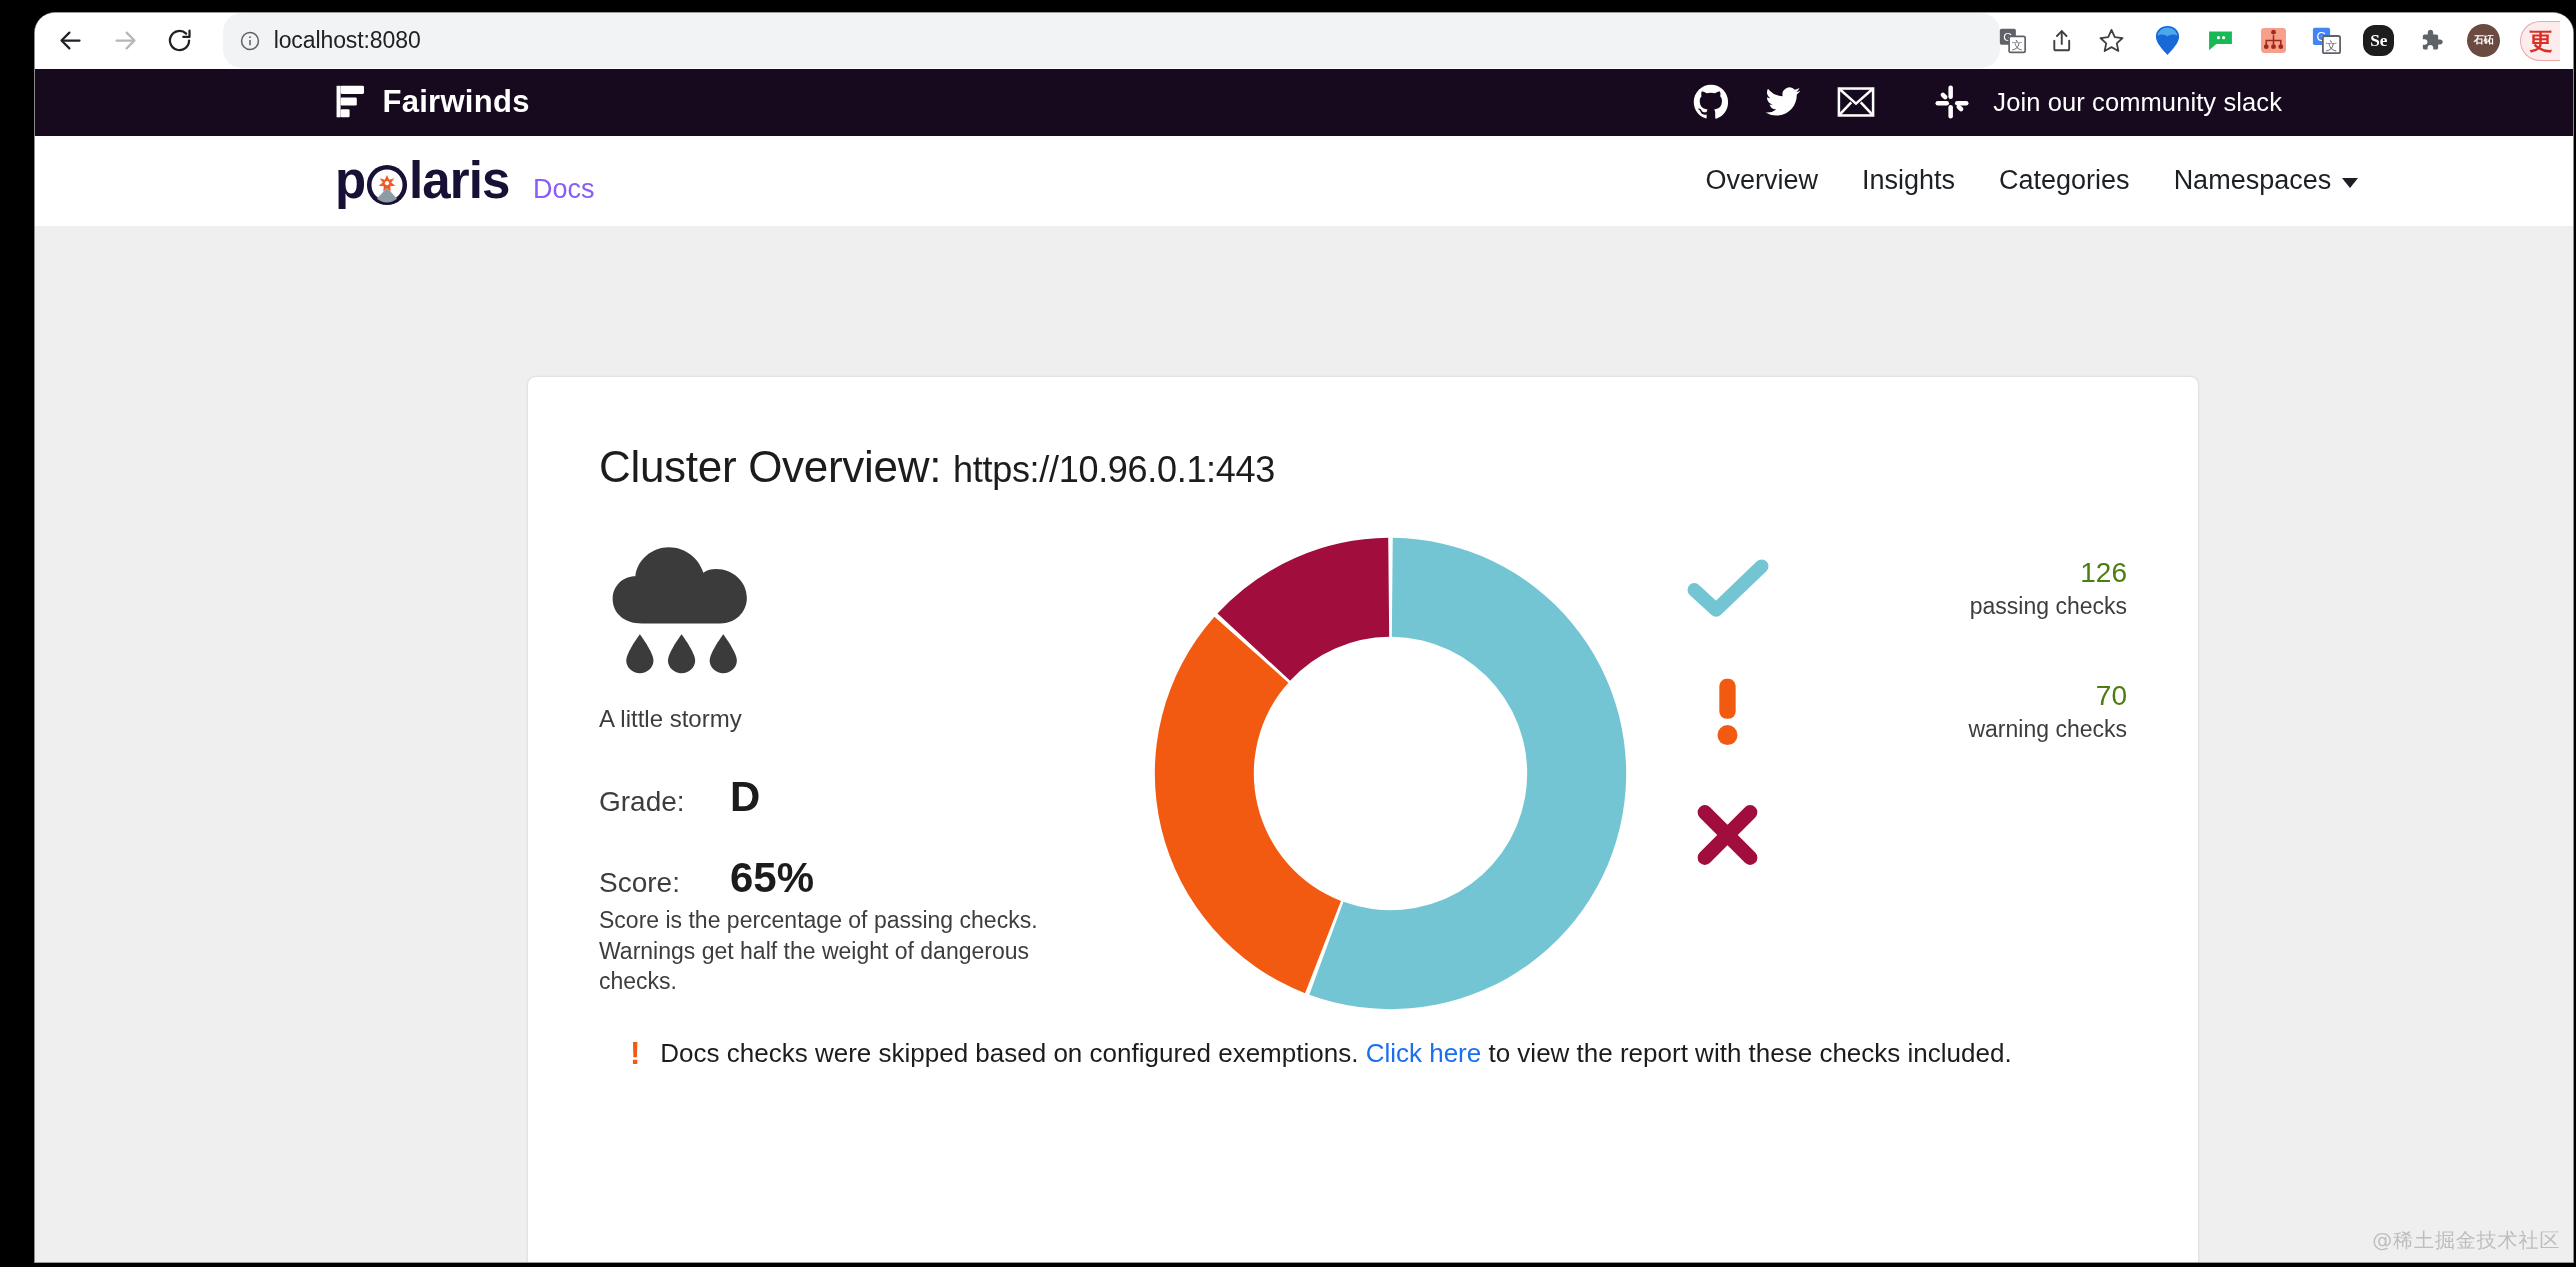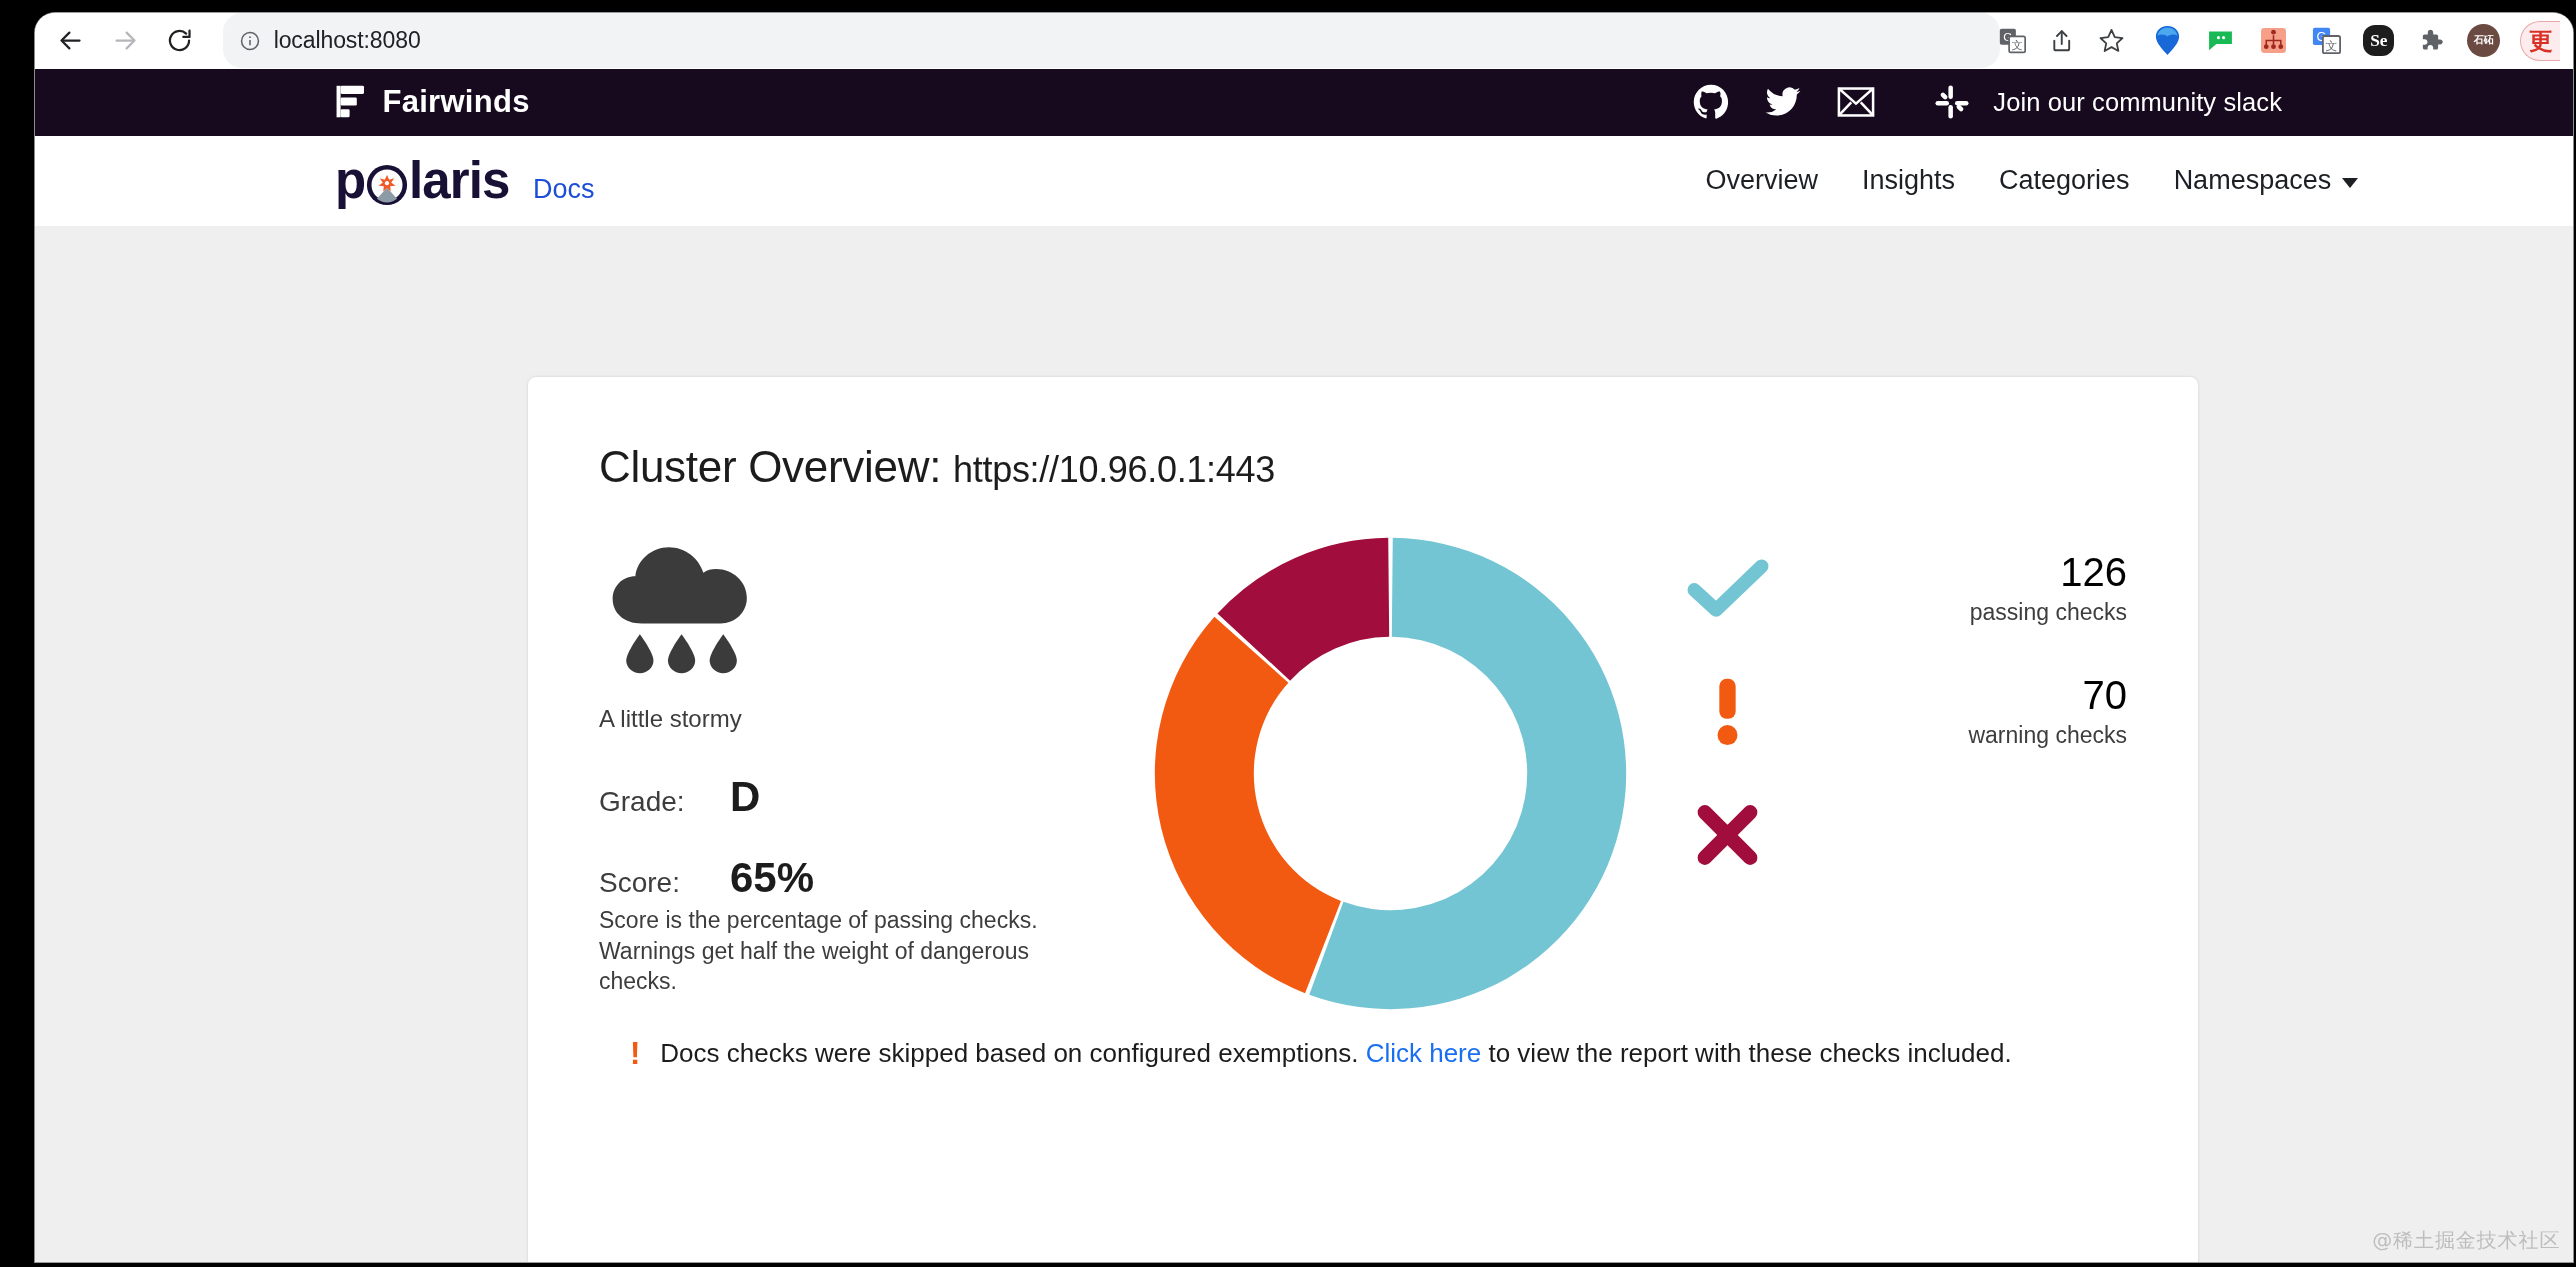--- a/index.html
+++ b/index.html
@@ -111,21 +111,21 @@
     display:flex; align-items:center;
     border-bottom: 0.9px solid #efefef;
   }
   .polaris-logo-group { display:flex; align-items:baseline; gap: 23.6px; margin-left: 300px; }
   .polaris-word {
     font-size: 51px; font-weight: bold; color: #191036;
     letter-spacing: -0.9px; display:flex; align-items:center;
     line-height: 1;
   }
   .polaris-o { display:inline-block; width: 42px; height:42px; margin: 0 0.9px; position: relative; top: 3.6px;}
-  .docs-link { font-size: 27px; color: #1d4ed8; }
+  .docs-link { font-size: 27px; color: #8b5cf6; }
   .polaris-nav { margin-left:auto; display:flex; align-items:center; gap: 44px; padding-right: 215px; }
   .polaris-nav a {
     font-size: 27px; color: #1c1f23; text-decoration: none;
     display:flex; align-items:center; gap: 9px;
   }
   .caret {
     width: 0; height: 0;
     border-left: 8.2px solid transparent;
     border-right: 8.2px solid transparent;
     border-top: 10px solid #1c1f23;
@@ -179,21 +179,21 @@
   .stat {
     display: flex; align-items: center;
     margin-bottom: 45px;
   }
   .stat-icon {
     width: 109px; flex: 0 0 109px;
     display:flex; align-items:center; justify-content:center;
     height: 78px;
   }
   .stat-text { flex:1; text-align: right; }
-  .stat-num { font-size: 40px; color: #000000; line-height: 1.05; }
+  .stat-num { font-size: 28px; color: #4d7c0f; line-height: 1.05; }
   .stat-label { font-size: 23px; color: #3d3d3d; margin-top: 5.5px;}
 
   .notice {
     display:flex; align-items: flex-start; gap: 20px;
     margin: 16.4px 71px 0 102px;
     font-size: 26px; color: #1c1c1c; line-height: 1.42;
     max-width: 1454px;
   }
   .notice-bang { color:#f25a12; font-weight:bold; font-size: 31px; line-height:1.2; flex:0 0 auto;}
   .notice a { color: #1a6ff0; text-decoration: none; }

